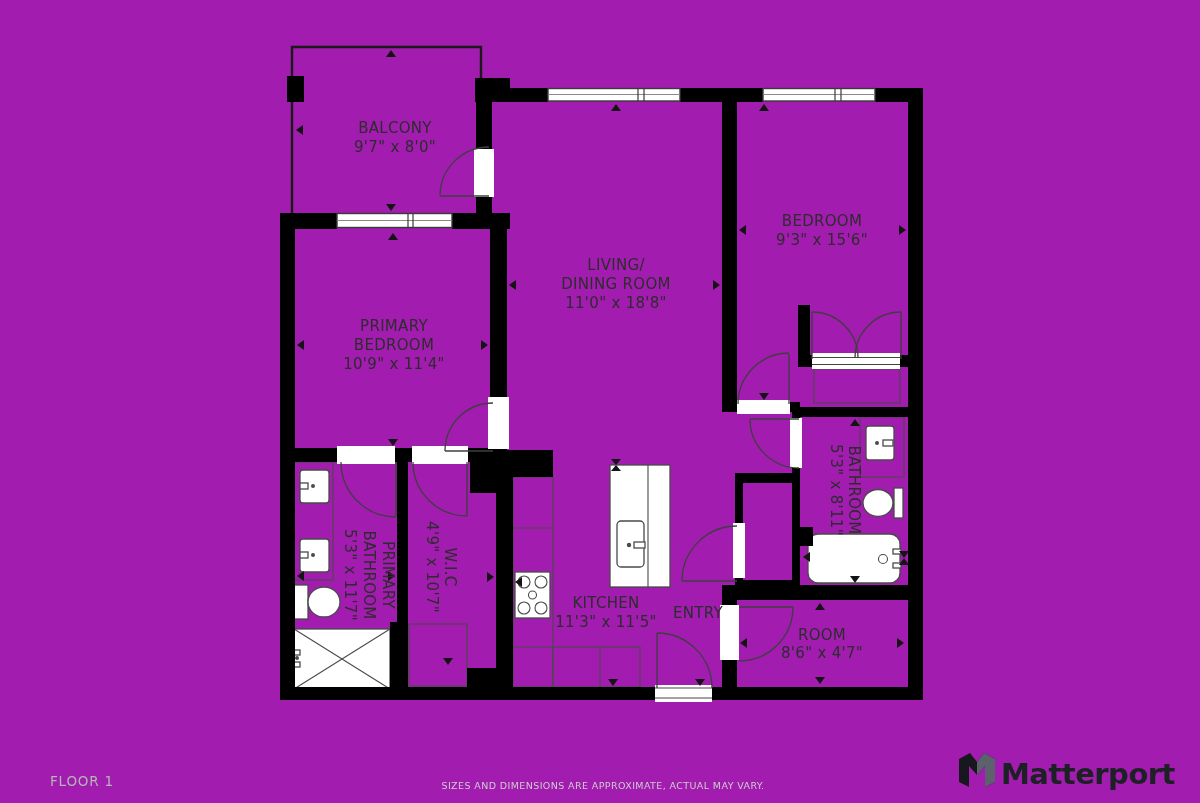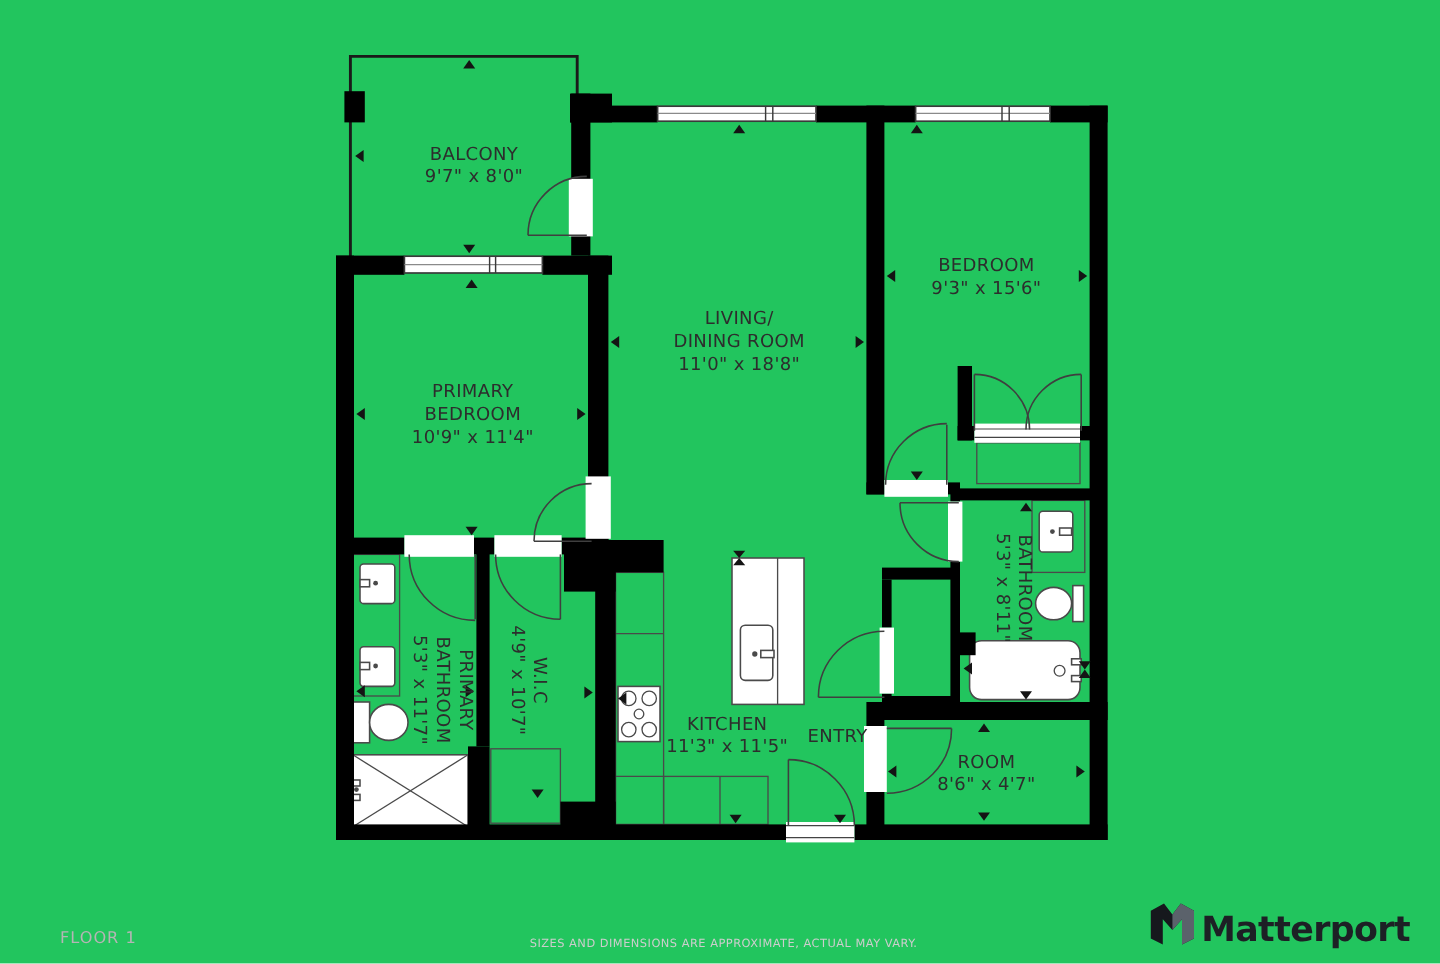--- a/index.html
+++ b/index.html
@@ -1,16 +1,16 @@
 <!DOCTYPE html>
 <html><head>
 <meta charset="utf-8">
 <style>
   html,body{margin:0;padding:0;background:#ffffff;}
-  .stage{position:relative;width:1200px;height:803px;background:#22c55e;overflow:hidden;}
+  .stage{position:relative;width:1200px;height:803px;background:#a21caf;overflow:hidden;}
   svg{display:block;}
   .wall{fill:#000000;stroke:none;}
   .opening{fill:#ffffff;stroke:none;}
   .thin{fill:none;stroke:#1a1a1a;stroke-width:2.4;}
   .fix{fill:#ffffff;stroke:#4a4a4a;stroke-width:1.3;}
   .fixl{fill:none;stroke:#4a4a4a;stroke-width:1.1;}
   .arc{fill:none;stroke:#3f3f3f;stroke-width:1.3;}
   .win{fill:#ffffff;stroke:#3a3a3a;stroke-width:1.4;}
   .winl{fill:none;stroke:#8a8a8a;stroke-width:1;}
   .tri{fill:#141414;stroke:none;}

